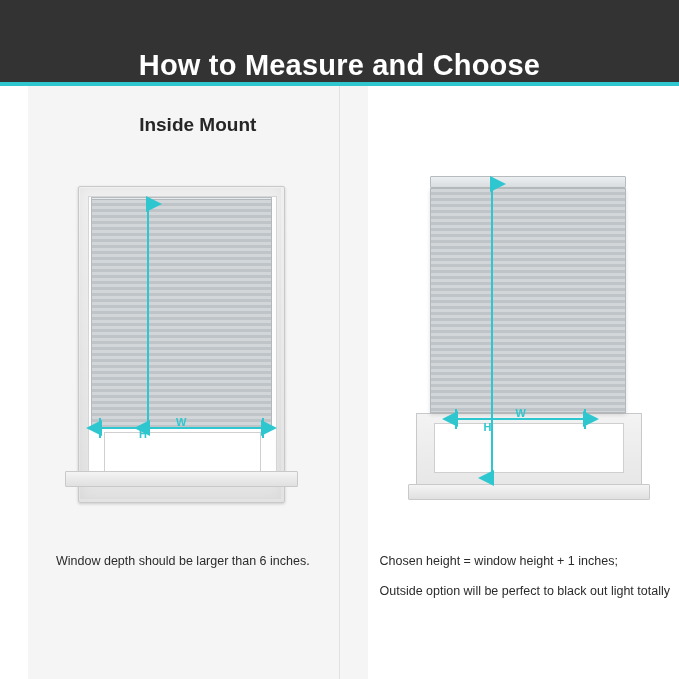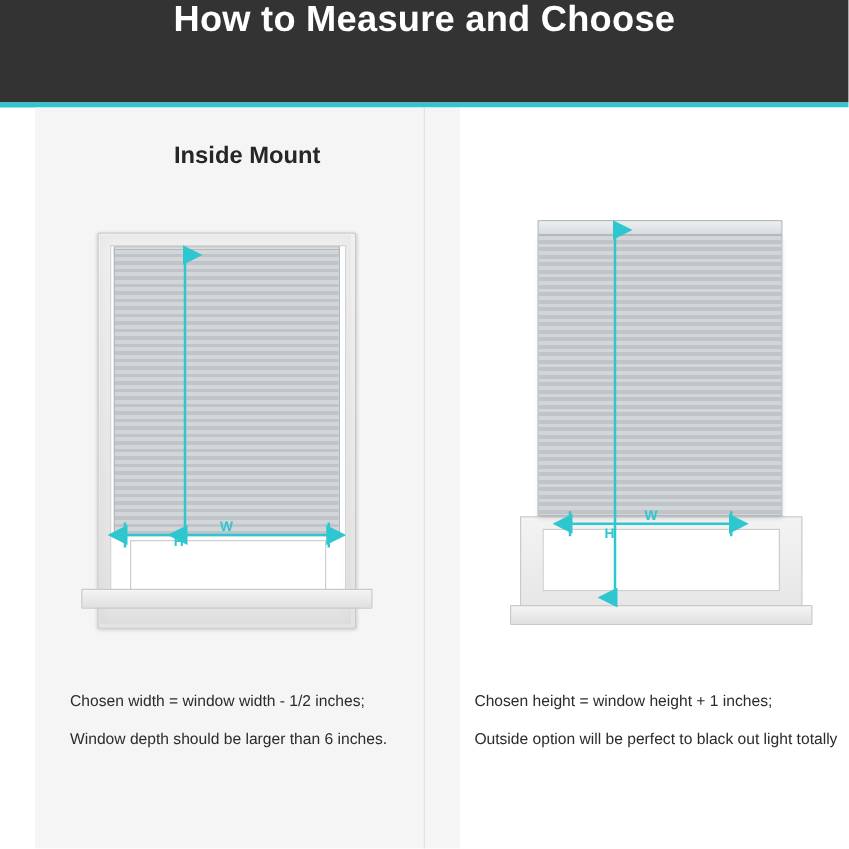--- a/index.html
+++ b/index.html
@@ -19,21 +19,21 @@
   }
 
   
   .header {
     position: absolute;
     left: 0; top: 0;
     width: 679px;
     height: 82px;
     background: #333333;
     display: flex;
-    align-items: flex-start;
+    align-items: flex-end;
     justify-content: center;
   }
   .header-title {
     color: #ffffff;
     font-size: 29px;
     font-weight: bold;
     letter-spacing: 0.2px;
   }
   .header-rule {
     position: absolute;
@@ -270,21 +270,20 @@
 
           <line x1="72" y1="252" x2="72" y2="272" stroke="#2fc7cf" stroke-width="2"></line>
           <line x1="235" y1="252" x2="235" y2="272" stroke="#2fc7cf" stroke-width="2"></line>
         </svg>
 
         <div class="dim-label" style="left:111px; top:262px;">H</div>
         <div class="dim-label" style="left:148px; top:250px;">W</div>
       </div>
 
       <div class="captions">
-        <div class="caption-line">Chosen width = window width - 1/2 inches;</div>
         <div class="caption-line">Window depth should be larger than 6 inches.</div>
       </div>
     </div>
 
     <div class="col right">
 
       <div class="illus">
         <div class="win-frame-right"></div>
         <div class="win-open-right"></div>
         <div class="sill-right"></div>

